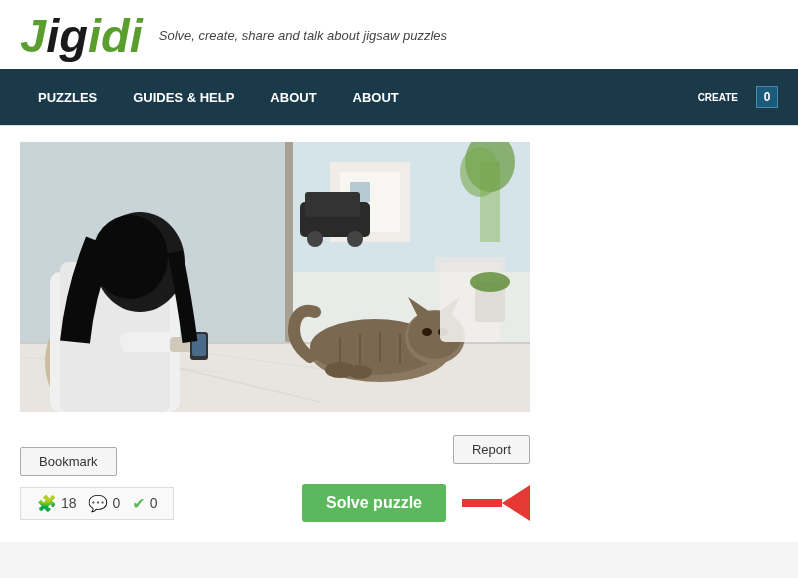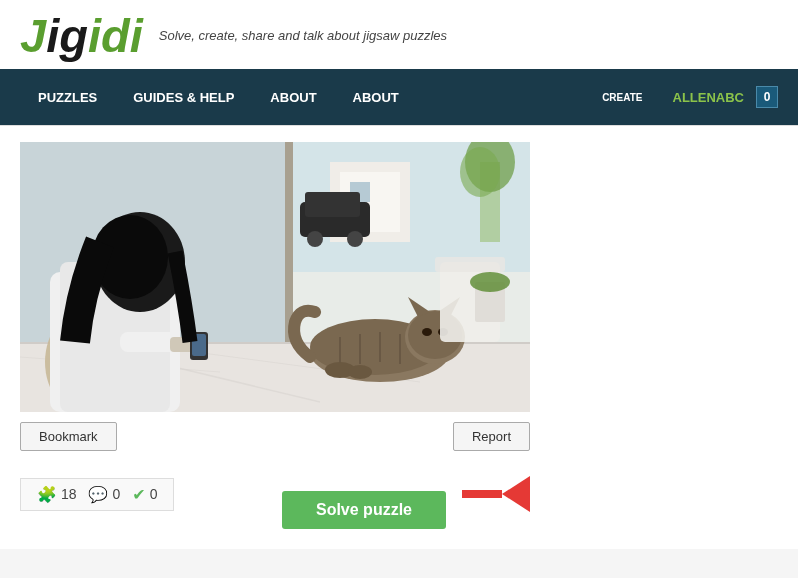--- a/index.html
+++ b/index.html
@@ -105,20 +105,21 @@
       width: 510px;
     }
     .btn-outline {
       border: 1px solid #aaa;
       background: #f5f5f5;
       color: #333;
       font-size: 13px;
       padding: 6px 18px;
       cursor: pointer;
       border-radius: 2px;
+      margin-top: 25px;
     }
     .spacer { flex: 1; }
     .btn-report {
       border: 1px solid #aaa;
       background: #f5f5f5;
       color: #333;
       font-size: 13px;
       padding: 6px 18px;
       cursor: pointer;
       border-radius: 2px;
@@ -149,24 +150,23 @@
     }
     .stat-icon {
       font-size: 16px;
     }
     .solve-btn {
       background: #5cb85c;
       color: #fff;
       font-size: 16px;
       font-weight: bold;
       border: none;
-      padding: 10px 34px;
+      padding: 10px 24px;
       cursor: pointer;
       border-radius: 3px;
-      margin-top: 32px;
     }
 
     
     .arrow-container {
       display: flex;
       align-items: center;
       margin-left: 8px;
     }
     .arrow-right {
       width: 0;
@@ -197,21 +197,20 @@
   <div class="tagline">Solve, create, share and talk about jigsaw puzzles</div>
 </div>
 
 <nav class="nav">
   <a class="nav-item">PUZZLES</a>
   <a class="nav-item">GUIDES &amp; HELP</a>
   <a class="nav-item">ABOUT</a>
   <a class="nav-item">ABOUT</a>
   <div class="nav-spacer"></div>
   <a class="nav-item nav-create">CREATE</a>
-  <a class="nav-item nav-user">ALLENABC</a>
   <div class="nav-badge">0</div>
 </nav>
 
 <hr class="divider">
 
 <div class="main">
 
   <div class="puzzle-image-container">
     <div class="puzzle-image">
       

